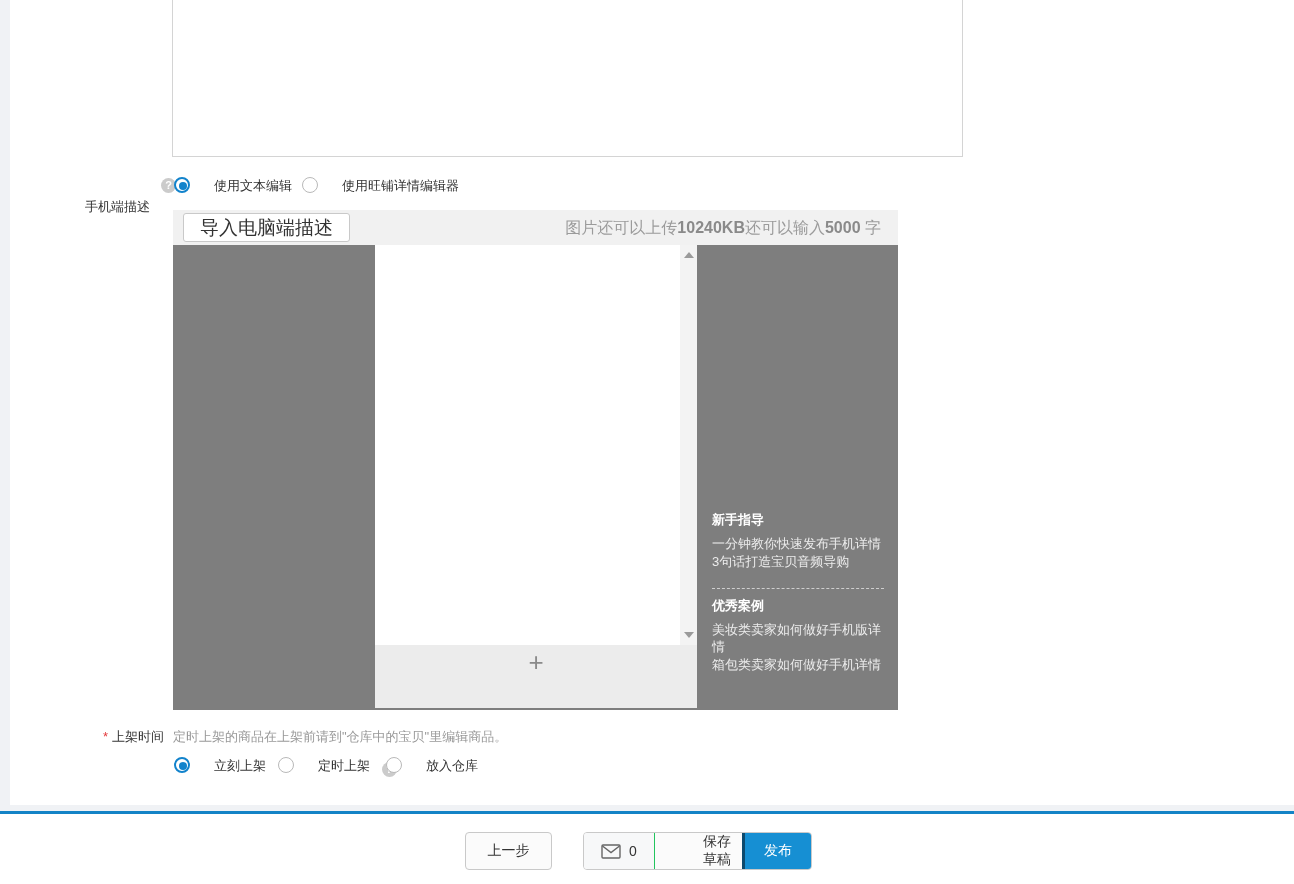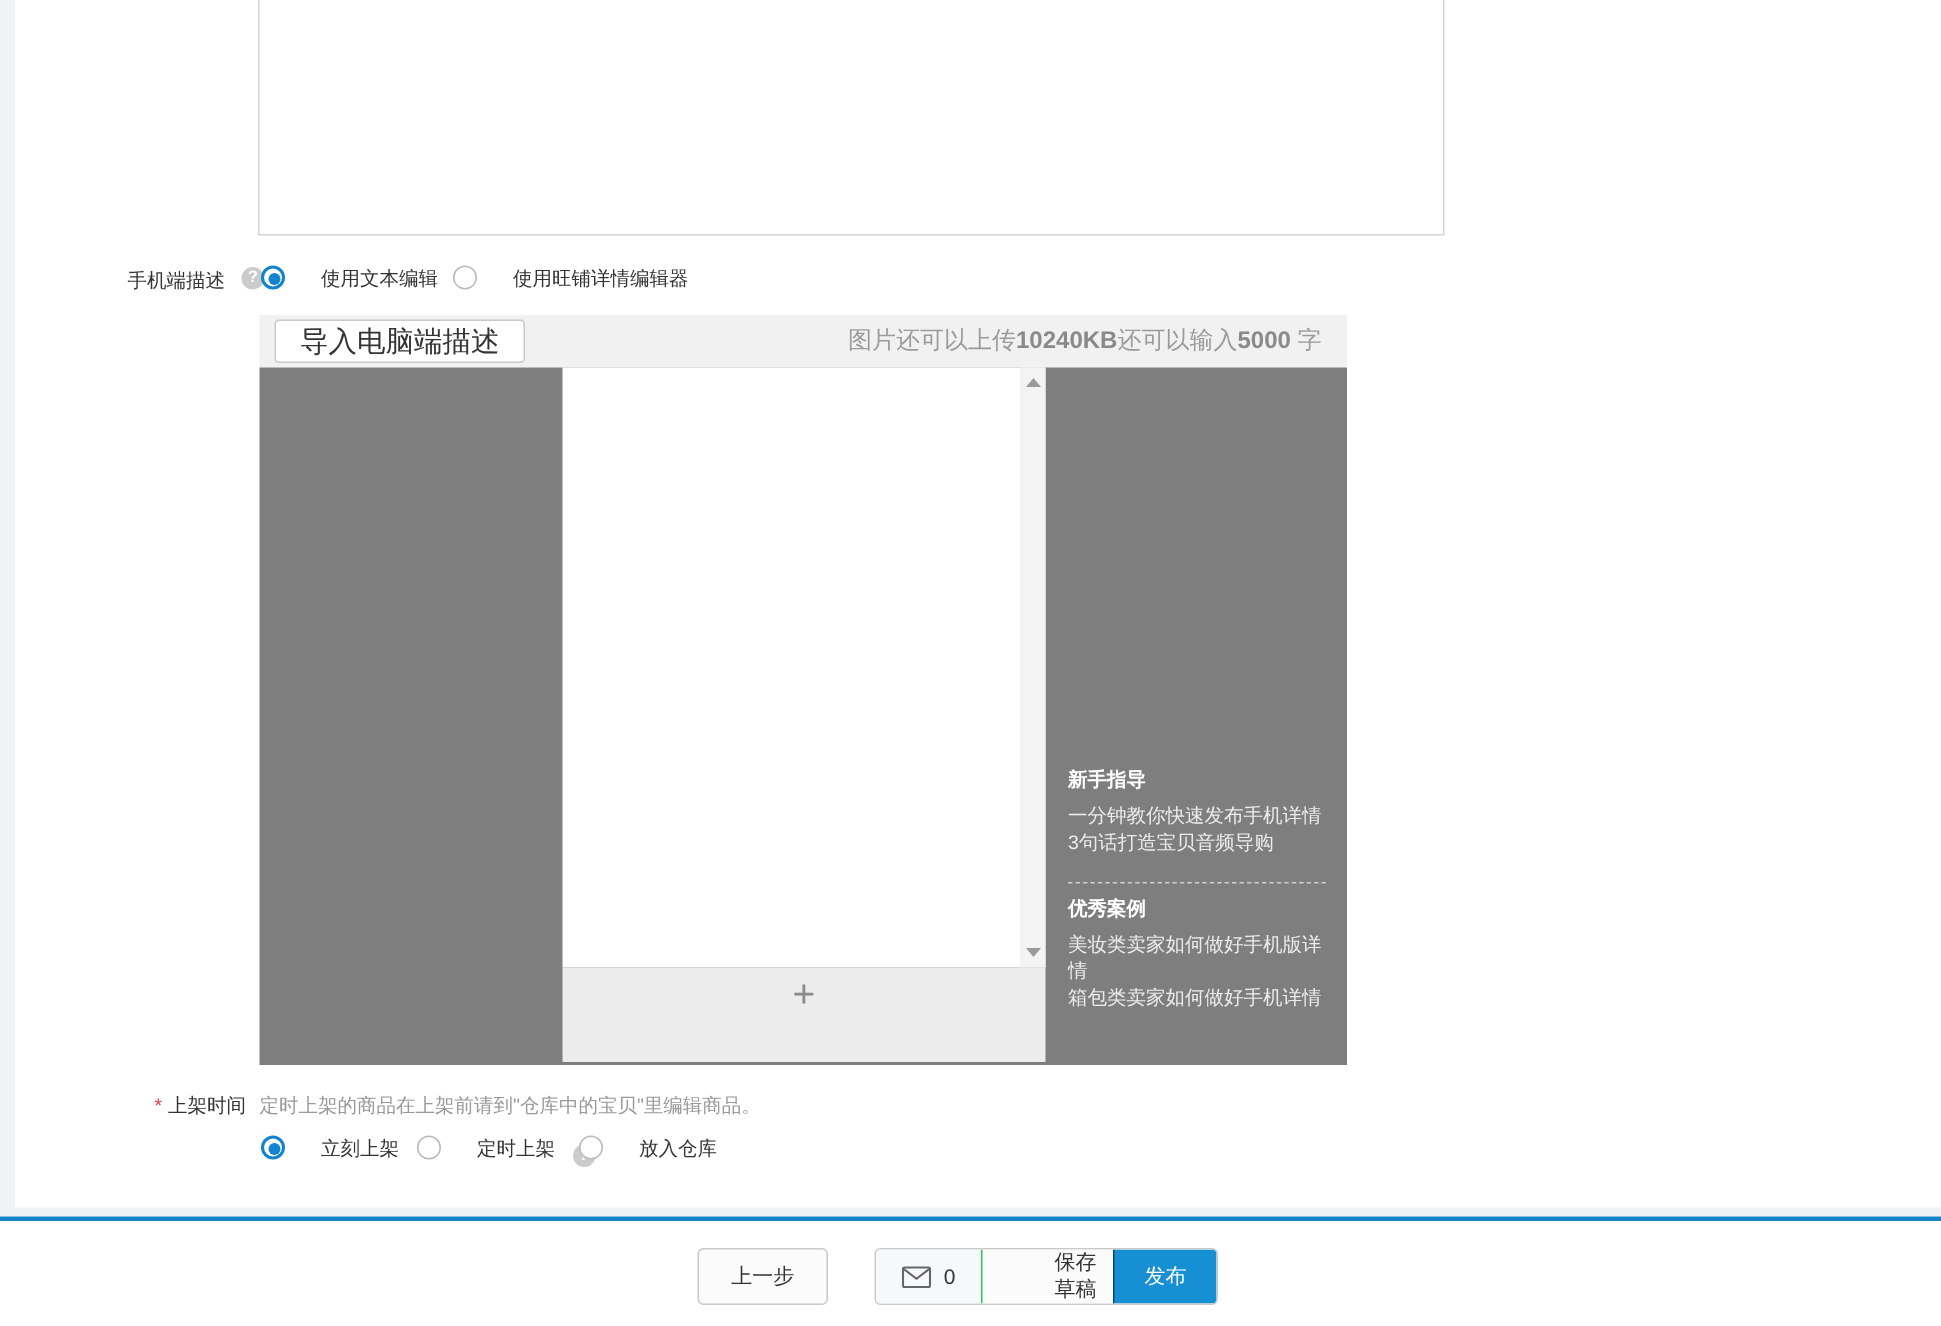--- a/index.html
+++ b/index.html
@@ -8,21 +8,21 @@
   .page { position:relative; width:1294px; height:884px; background:#fff; overflow:hidden; }
 
   .left-strip { position:absolute; left:0; top:0; width:10px; height:805px; background:#f0f2f5; }
 
   
   .pc-desc { position:absolute; left:172px; top:-2px; width:791px; height:159px;
     border:1px solid #d4d4d4; background:#fff; resize:none; outline:none; font:13px "Liberation Sans",sans-serif; padding:8px; }
 
   
   .row-mobile { position:absolute; left:0; top:177px; width:100%; height:18px; font-size:13px; }
-  .field-label { position:absolute; color:#333; }
+  .field-label { position:absolute; color:#333;margin-top:20px; }
   .help-icon { display:inline-block; width:15px; height:15px; border-radius:50%;
     background:#cbcbcb; color:#fff; font-size:11px; line-height:15px; text-align:center; font-weight:bold; }
   .radio { display:inline-block; width:16px; height:16px; border-radius:50%;
     background:#fff; border:1px solid #b9b9b9; position:relative; vertical-align:-3px; }
   .radio.checked { border:2px solid #1283cc; }
   .radio.checked::after { content:""; position:absolute; left:3px; top:3px; width:8px; height:8px;
     border-radius:50%; background:#1283cc; }
   .radio-item { position:absolute; white-space:nowrap; cursor:pointer; }
   .radio-item .lbl { margin-left:24px; color:#333; }
 
@@ -60,21 +60,21 @@
   .bottom-strip { position:absolute; left:0; top:805px; width:1294px; height:6px; background:#f0f2f5; }
   .blue-line { position:absolute; left:0; top:811px; width:1294px; height:3px; background:#1383c6; }
   .prev-btn { position:absolute; left:465px; top:832px; width:87px; height:38px; background:#fbfbfb;
     border:1px solid #c9c9c9; border-radius:4px; font-size:14px; color:#333; cursor:pointer; }
   .btn-group { position:absolute; left:583px; top:832px; height:38px; display:flex;
     border:1px solid #c9c9c9; border-radius:4px; overflow:hidden; }
   .seg { height:36px; display:flex; align-items:center; justify-content:center;
     font-size:14px; color:#333; cursor:pointer; background:#fbfbfb; }
   .seg-mail { width:70px; background:#f7f8f9; gap:8px; }
   .seg-save { width:88px; border-left:1px solid #22c55e;padding-left:48px; }
-  .seg-publish { width:69px; background:#168fd3; color:#fff; border-left:1px solid #0c4a6e; }
+  .seg-publish { width:69px; background:#168fd3; color:#fff; border-left:3px solid #0c4a6e; }
   .mail-svg { display:block; }
 </style>
 </head>
 <body>
 
 <div class="page">
 
   <div class="left-strip"></div>
 
   <textarea class="pc-desc" style=""></textarea>

